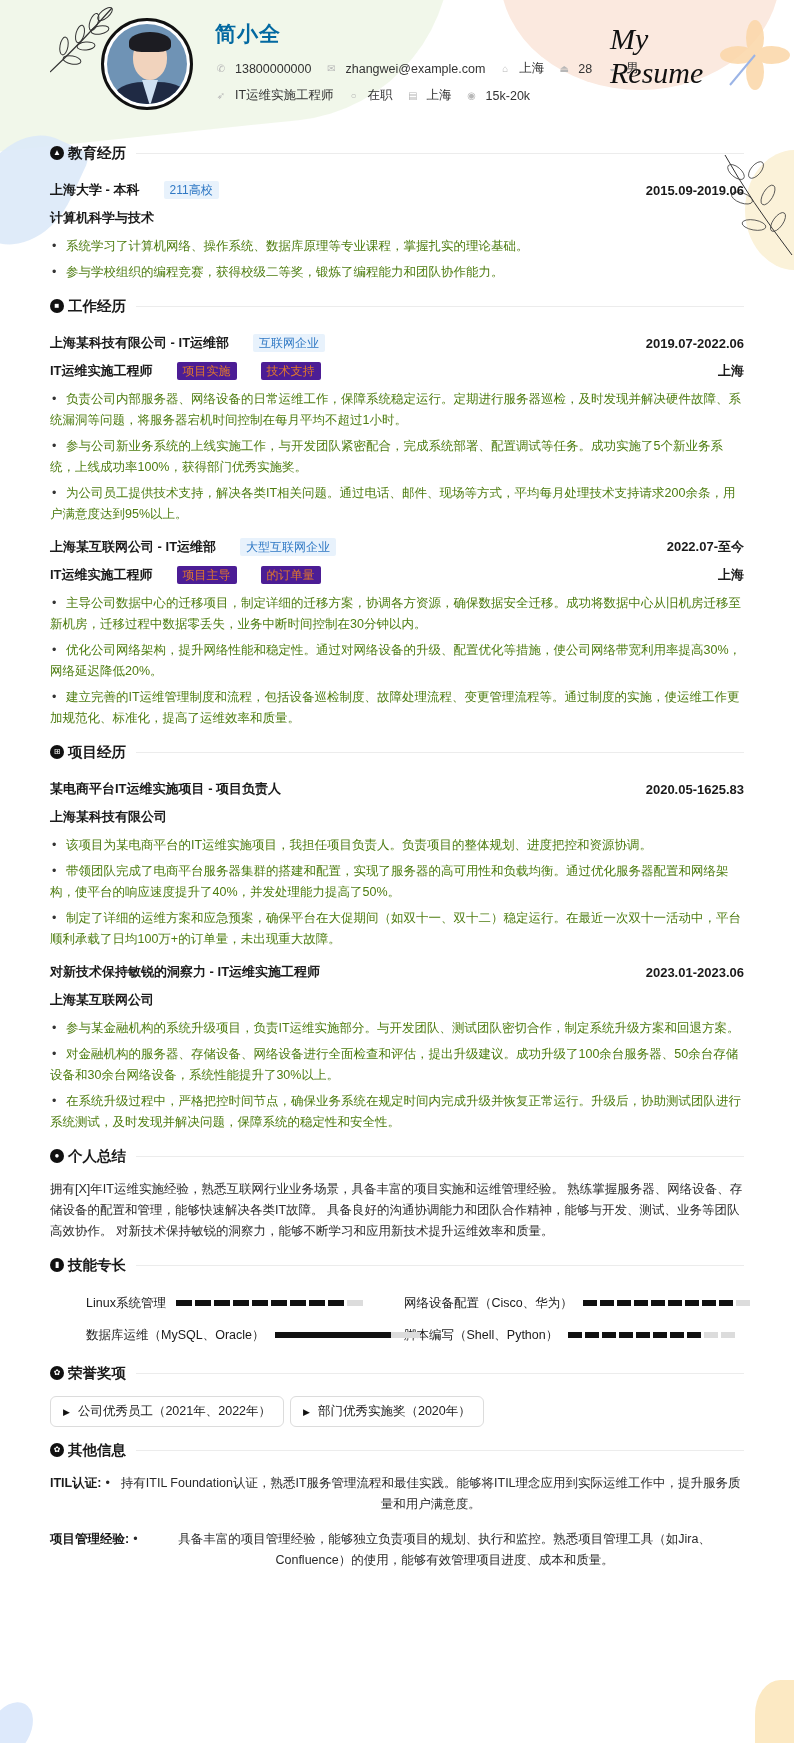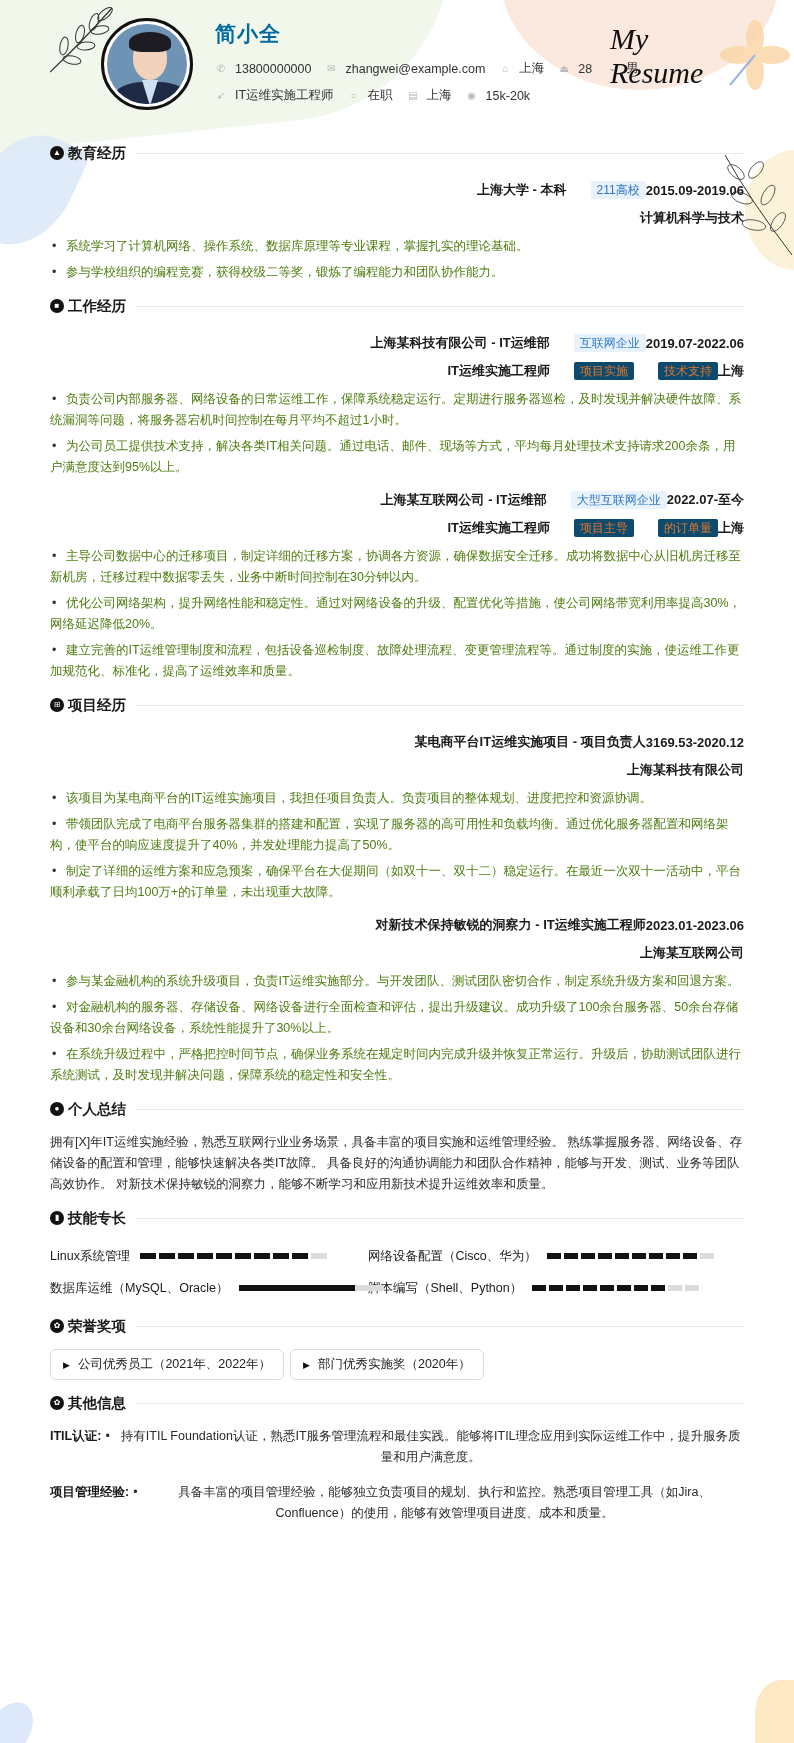--- a/index.html
+++ b/index.html
@@ -45,38 +45,38 @@
   .info-icon { display: inline-block; width: 12px; text-align: center; color: #b7b7b7; font-size: 10px; margin-right: 8px; }
 
   
   .section { margin-top: 10px; }
   .section-title { display: flex; align-items: center; height: 26px; margin-bottom: 10px; }
   .sec-icon { width: 14px; height: 14px; border-radius: 50%; background: #111; color: #fff; font-size: 8px; line-height: 14px; text-align: center; margin-right: 4px; flex-shrink: 0; }
   .sec-label { font-size: 14.5px; font-weight: 700; color: #1a1a1a; margin-right: 10px; white-space: nowrap; }
   .sec-line { flex: 1; height: 1px; background: #ececec; }
 
   .entry { margin-bottom: 8px; }
-  .entry-row { display: flex; align-items: center; justify-content: flex-end; height: 28px; }
+  .entry-row { display: flex; align-items: center; justify-content: space-between; height: 28px; }
   .entry-left { display: flex; align-items: center; }
   .entry-title { font-size: 13px; font-weight: 700; color: #1a1a1a; }
   .entry-date { font-size: 13px; font-weight: 700; color: #1a1a1a; }
   .tag { font-size: 12px; padding: 1px 6px; margin-left: 24px; border-radius: 2px; line-height: 16px; }
   .tag.blue { background: #e8f2fc; color: #2f78c4; }
-  .tag.orange { background: #0c4a6e; color: #e0772c; }
+  .tag.orange { background: #4c1d95; color: #e0772c; }
 
   ul.bullets { list-style: none; margin-top: 4px; }
   ul.bullets li { position: relative; font-size: 12.5px; line-height: 21px; color: #4d7c0f; padding-left: 16px; margin-bottom: 5px; }
   ul.bullets li::before { content: "•"; position: absolute; left: 2px; top: 0; color: #333; }
   ul.bullets.wrap li { padding-left: 0; text-indent: 16px; }
   ul.bullets.wrap li::before { left: 2px; text-indent: 0; }
 
   .summary-text { font-size: 12.5px; line-height: 21px; color: #2a2a2a; }
 
   
-  .skills-grid { display: grid; grid-template-columns: 318px 318px; column-gap: 0; row-gap: 2px; }
+  .skills-grid { display: grid; grid-template-columns: 318px 318px; column-gap: 0; row-gap: 2px; margin-left: 36px; }
   .skill { display: flex; align-items: center; height: 30px; font-size: 12.5px; color: #1a1a1a; }
   .skill-label { margin-right: 10px; white-space: nowrap; }
   .skill-bar { display: flex; align-items: center; }
   .seg { height: 6px; margin-right: 3px; }
   .seg.on { background: #111; }
   .seg.off { background: #dcdcdc; }
   .cont-bar { position: relative; height: 6px; background: #dcdcdc; }
   .cont-fill { position: absolute; left: 0; top: 0; height: 6px; background: #111; }
 
   
@@ -231,20 +231,21 @@
       <div class="entry-row">
         <div class="entry-left">
           <span class="entry-title">IT运维实施工程师</span>
           <span class="tag orange">项目实施</span>
           <span class="tag orange">技术支持</span>
         </div>
         <span class="entry-date">上海</span>
       </div>
       <ul class="bullets wrap">
         <li>负责公司内部服务器、网络设备的日常运维工作，保障系统稳定运行。定期进行服务器巡检，及时发现并解决硬件故障、系统漏洞等问题，将服务器宕机时间控制在每月平均不超过1小时。</li>
+        <li>参与公司新业务系统的上线实施工作，与开发团队紧密配合，完成系统部署、配置调试等任务。成功实施了5个新业务系统，上线成功率100%，获得部门优秀实施奖。</li>
         <li>为公司员工提供技术支持，解决各类IT相关问题。通过电话、邮件、现场等方式，平均每月处理技术支持请求200余条，用户满意度达到95%以上。</li>
       </ul>
     </div>
 
     <div class="entry">
       <div class="entry-row">
         <div class="entry-left">
           <span class="entry-title">上海某互联网公司 - IT运维部</span>
           <span class="tag blue">大型互联网企业</span>
         </div>
@@ -269,21 +270,21 @@
   <section class="section">
     <div class="section-title">
       <span class="sec-icon">⊞</span>
       <span class="sec-label">项目经历</span>
       <span class="sec-line"></span>
     </div>
 
     <div class="entry">
       <div class="entry-row">
         <span class="entry-title">某电商平台IT运维实施项目 - 项目负责人</span>
-        <span class="entry-date">3169.53-2020.12</span>
+        <span class="entry-date">2020.05-1625.83</span>
       </div>
       <div class="entry-row">
         <span class="entry-title">上海某科技有限公司</span>
       </div>
       <ul class="bullets wrap">
         <li>该项目为某电商平台的IT运维实施项目，我担任项目负责人。负责项目的整体规划、进度把控和资源协调。</li>
         <li>带领团队完成了电商平台服务器集群的搭建和配置，实现了服务器的高可用性和负载均衡。通过优化服务器配置和网络架构，使平台的响应速度提升了40%，并发处理能力提高了50%。</li>
         <li>制定了详细的运维方案和应急预案，确保平台在大促期间（如双十一、双十二）稳定运行。在最近一次双十一活动中，平台顺利承载了日均100万+的订单量，未出现重大故障。</li>
       </ul>
     </div>

